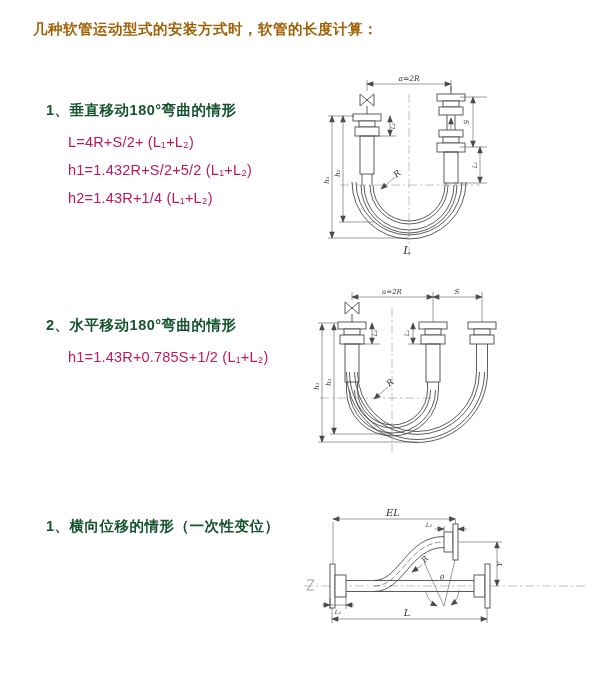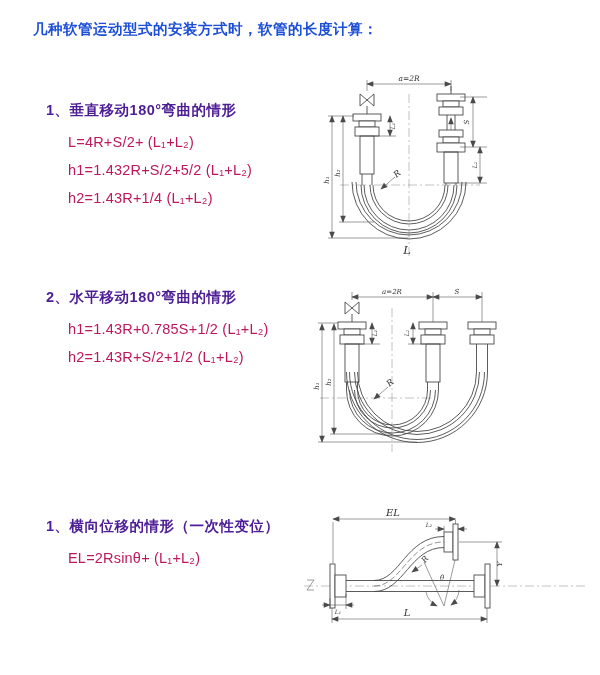--- a/index.html
+++ b/index.html
@@ -2,24 +2,24 @@
 <html><head>
 <meta charset="utf-8">
 <style>
   html,body{margin:0;padding:0}
   body{
     width:600px;height:675px;position:relative;background:#fff;overflow:hidden;
     font-family:"Liberation Sans","DejaVu Sans",sans-serif;color:#333;
   }
   .title{
     position:absolute;left:33px;top:20px;margin:0;
-    font-size:14.5px;font-weight:600;letter-spacing:.5px;color:#1d4ed8;
+    font-size:14.5px;font-weight:600;letter-spacing:.5px;color:#a16207;
   }
   .sec{position:absolute;left:46px;width:275px}
-  .sec h2{margin:0 0 8px 0;font-size:14.5px;font-weight:600;letter-spacing:.5px;color:#4c1d95}
+  .sec h2{margin:0 0 8px 0;font-size:14.5px;font-weight:600;letter-spacing:.5px;color:#14532d}
   .sec p{margin:0;padding-left:22px;line-height:28px;font-size:14.5px;letter-spacing:.2px;color:#be185d}
   .diag{position:absolute}
   
   .ln{stroke:#4a4a4a;stroke-width:.9;fill:none}
   .lnf{stroke:#4a4a4a;stroke-width:.9;fill:#fff}
   .cl{stroke:#8f8f8f;stroke-width:.55;fill:none;stroke-dasharray:9 3 2 3}
   .dim{stroke:#4a4a4a;stroke-width:.55;fill:none}
   .dashc{stroke:#4a4a4a;stroke-width:.6;fill:none;stroke-dasharray:6 2.5}
   text.dlab{font-family:"DejaVu Serif","Liberation Serif",serif;font-style:italic;fill:#333;stroke:none}
 </style>
@@ -111,24 +111,23 @@
       <line class="dim" x1="80" y1="46" x2="80" y2="66" marker-start="url(#ar1)" marker-end="url(#ar1)"></line>
       <text class="dlab" x="85" y="56" font-size="6" text-anchor="middle" transform="rotate(-90 85 56)">L₁</text>
 
       <line class="dim" x1="85" y1="107" x2="71" y2="119" marker-end="url(#ar1)"></line>
       <text class="dlab" x="89" y="106" font-size="8.5" text-anchor="middle" transform="rotate(-40 89 106)">R</text>
 
       <text class="dlab" x="97" y="184" font-size="11.5" text-anchor="middle">L</text>
     </g>
   </svg>
 
-  <section class="sec" style="top:288px">
+  <section class="sec" style="top:316px">
     <h2>2、水平移动180°弯曲的情形</h2>
     <p>h1=1.43R+0.785S+1/2 (L₁+L₂)</p>
-    <p>h2=1.43R+S/2+1/2 (L₁+L₂)</p>
   </section>
 
   <svg class="diag" style="left:308px;top:286px" width="277" height="172" viewBox="0 0 277 172">
     <defs>
       <marker id="ar2" viewBox="0 0 10 10" refX="9" refY="5" markerWidth="9" markerHeight="7" markerUnits="userSpaceOnUse" orient="auto-start-reverse">
         <path d="M0,1 L10,5 L0,9 z" fill="#4a4a4a"></path>
       </marker>
       <pattern id="br2" width="5" height="5" patternUnits="userSpaceOnUse">
         <rect width="5" height="5" fill="#fff"></rect>
         <path d="M0,0L5,5 M5,0L0,5" stroke="#8a8a8a" stroke-width="0.7"></path>
@@ -199,21 +198,20 @@
       <line class="dim" x1="105" y1="37" x2="105" y2="58" marker-start="url(#ar2)" marker-end="url(#ar2)"></line>
       <text class="dlab" x="101" y="47" font-size="6" text-anchor="middle" transform="rotate(-90 101 47)">L₂</text>
 
       <line class="dim" x1="80" y1="101" x2="66" y2="113" marker-end="url(#ar2)"></line>
       <text class="dlab" x="84" y="99" font-size="8.5" text-anchor="middle" transform="rotate(-40 84 99)">R</text>
     </g>
   </svg>
 
   <section class="sec" style="top:517px">
     <h2>1、横向位移的情形（一次性变位）</h2>
-    <p>EL=2Rsinθ+ (L₁+L₂)</p>
   </section>
 
   <svg class="diag" style="left:296px;top:506px" width="304" height="148" viewBox="0 0 304 148">
     <defs>
       <marker id="ar3" viewBox="0 0 10 10" refX="9" refY="5" markerWidth="9" markerHeight="7" markerUnits="userSpaceOnUse" orient="auto-start-reverse">
         <path d="M0,1 L10,5 L0,9 z" fill="#4a4a4a"></path>
       </marker>
     </defs>
 
     <g>

